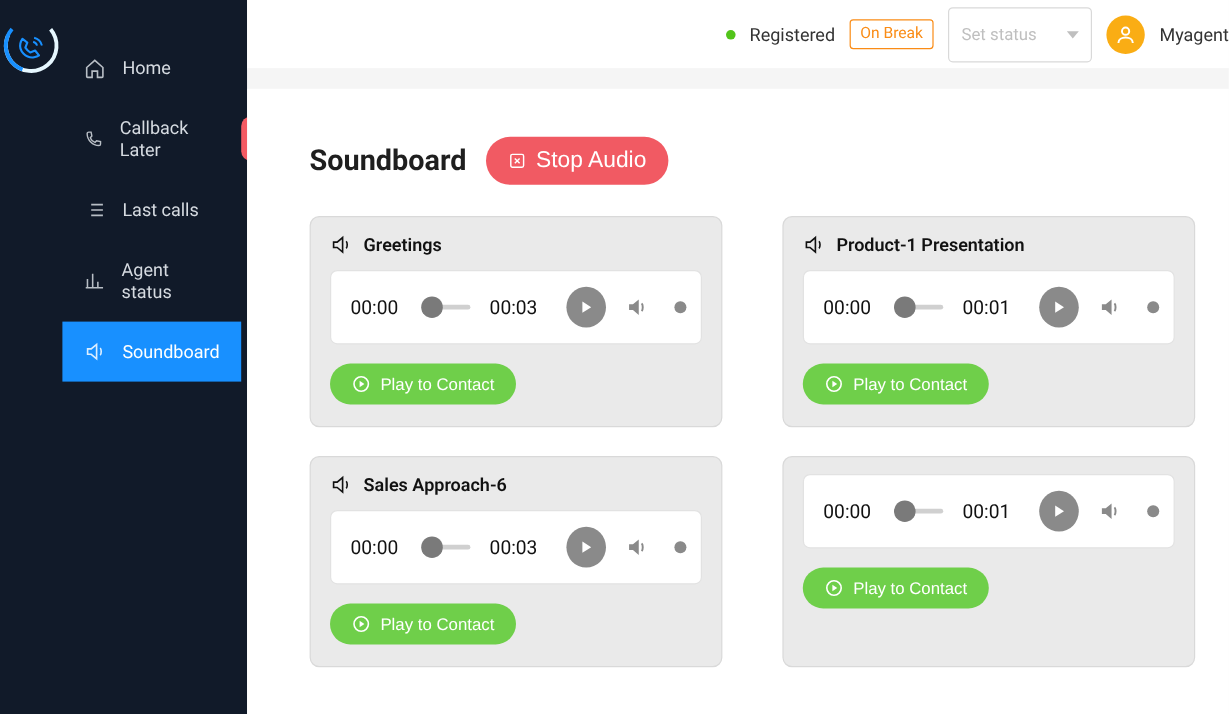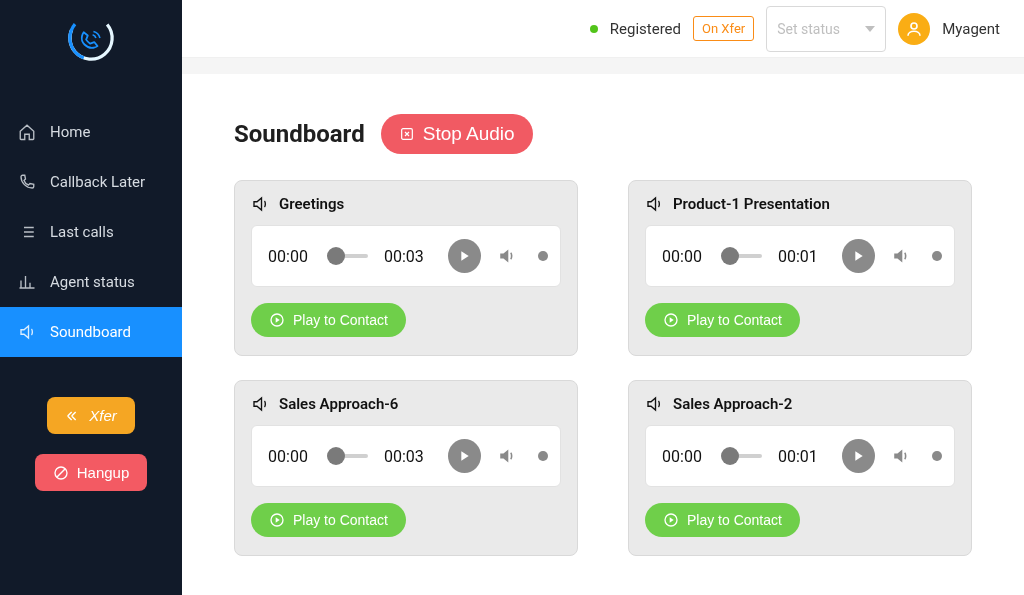--- a/index.html
+++ b/index.html
@@ -1,20 +1,20 @@
 <!DOCTYPE html>
 <html><head>
 <meta charset="utf-8">
 <style>
   * { box-sizing: border-box; margin: 0; padding: 0; }
   html, body { width: 1024px; height: 595px; font-family: -apple-system, BlinkMacSystemFont, "Segoe UI", Roboto, Arial, sans-serif; overflow: hidden; }
   body { display: flex; }
 
   
-  .sidebar { width: 206px; background: #111a29; color: #c9d0d8; display: flex; flex-direction: column; }
+  .sidebar { width: 206px; background: #111a29; color: #c9d0d8; display: flex; }
   .logo-wrap { height: 75px; display: flex; align-items: center; justify-content: center; }
   .logo { width: 52px; height: 52px; position: relative; }
   .nav { margin-top: 32px; }
   .nav-item { display: flex; align-items: center; gap: 14px; padding: 16px 18px; font-size: 15px; color: #d6dbe1; cursor: pointer; }
   .nav-item.active { background: #1890ff; color: #fff; }
   .nav-icon { width: 18px; height: 18px; opacity: .85; }
   .side-actions { margin-top: 40px; display: flex; flex-direction: column; align-items: center; gap: 20px; }
   .btn { display: inline-flex; align-items: center; gap: 8px; border: none; border-radius: 8px; padding: 10px 18px; font-size: 15px; cursor: pointer; color: #fff; }
   .btn-xfer { background: #f5a623; font-style: italic; }
   .btn-hangup { background: #f35a63; }
@@ -118,21 +118,21 @@
       <span>Hangup</span>
     </button>
   </div>
 </aside>
 
 <div class="main">
 
   <header class="topbar">
     <span class="dot-green"></span>
     <span class="reg-text">Registered</span>
-    <span class="badge-break">On Xfer</span>
+    <span class="badge-break">On Break</span>
     <div class="select-status">
       <span>Set status</span>
       <span class="chev-down"></span>
     </div>
     <span class="avatar">
       <svg width="18" height="18" viewBox="0 0 24 24" fill="none" stroke="#fff" stroke-width="2.2">
           <circle cx="12" cy="8" r="4"></circle>
           <path d="M4 21c0-4 4-6 8-6s8 2 8 6"></path>
         </svg>
     </span>
@@ -249,27 +249,20 @@
         <button class="btn-play-contact">
           <svg width="16" height="16" viewBox="0 0 24 24" fill="none" stroke="#fff" stroke-width="2">
               <circle cx="12" cy="12" r="9"></circle>
               <path d="M10 8l6 4-6 4z" fill="#fff" stroke="none"></path>
             </svg>
           <span>Play to Contact</span>
         </button>
       </div>
 
       <div class="card">
-        <div class="card-head">
-          <svg width="18" height="18" viewBox="0 0 24 24" fill="none" stroke="#111" stroke-width="1.8">
-              <path d="M4 9v6h4l6 5V4L8 9H4z"></path>
-              <path d="M18 8c1.5 1.5 1.5 6.5 0 8"></path>
-            </svg>
-          <span class="card-title">Sales Approach-2</span>
-        </div>
         <div class="player">
           <span class="time">00:00</span>
           <div class="progress">
               <span class="progress-knob"></span>
             </div>
           <span class="time time-right">00:01</span>
           <span class="play-circle">
             <svg width="16" height="16" viewBox="0 0 24 24">
                 <path d="M8 5v14l11-7z" fill="#fff"></path>
               </svg>

